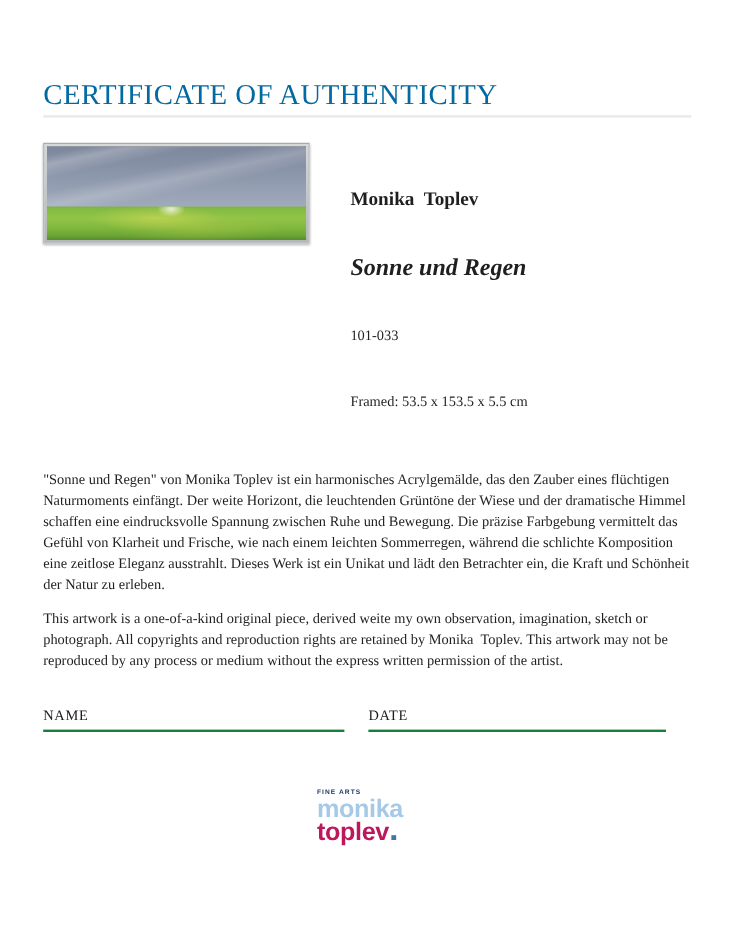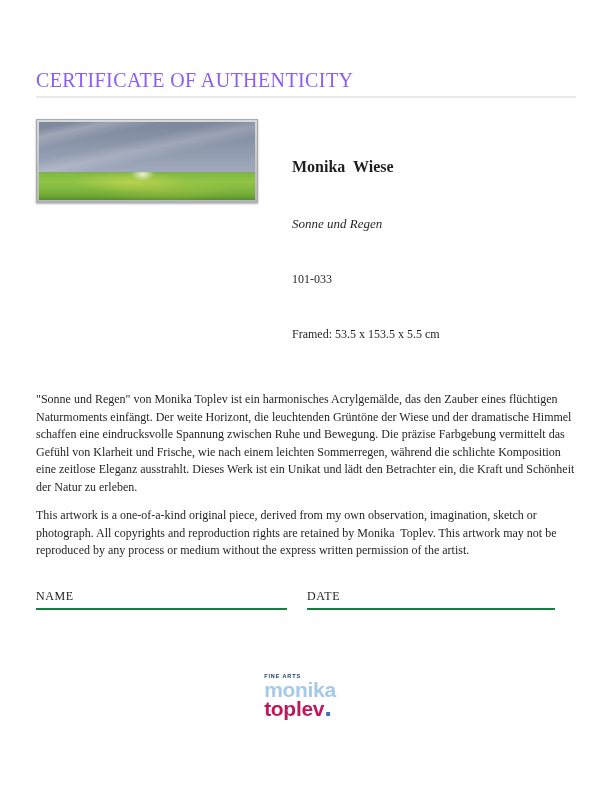--- a/index.html
+++ b/index.html
@@ -10,25 +10,25 @@
     background:#ffffff;
     font-family:"Liberation Serif", serif;
     color:#1f1f1f;
     box-sizing:border-box;
     padding:0 36px;
     overflow:hidden;
   }
   
   .cert-title{
     margin:70px 0 0 0;
-    font-size:20px;
+    font-size:24px;
     line-height:20px;
     font-weight:400;
     letter-spacing:0.4px;
-    color:#8b5cf6;
+    color:#0369a1;
     white-space:pre-wrap;
   }
   .title-rule{
     margin-top:6px;
     height:2px;
     background:#e9e9e9;
   }
   
   .artwork-row{
     margin-top:21px;
@@ -62,21 +62,21 @@
       radial-gradient(ellipse 95px 18px at 58% 65%, rgba(190,206,74,0.35), rgba(190,206,74,0) 75%),
       linear-gradient(to bottom,#7fa95e 0%,#83bb41 7%,#90c447 35%,#80b73d 65%,#6aa434 88%,#578d2c 100%);
   }
   
   .details{
     margin-left:34px;
     padding-top:1px;
     white-space:pre-wrap;
   }
   .artist-name{font-size:16px;font-weight:700;line-height:21px;}
-  .artwork-title{font-size:13px;font-weight:400;font-style:italic;line-height:21px;}
+  .artwork-title{font-size:20px;font-weight:700;font-style:italic;line-height:21px;}
   .meta-line{font-size:12px;line-height:18.5px;}
   
   .para{
     margin:0;
     font-size:12px;
     line-height:17.5px;
     white-space:pre-wrap;
     color:#1f1f1f;
   }
   .para-description{margin-top:12px;}
@@ -92,21 +92,21 @@
     border-bottom:2px solid #15803d;
     padding-bottom:5px;
     font-size:12px;
     line-height:14px;
     letter-spacing:0.6px;
     color:#1b1b1b;
   }
   
   .logo{
     position:absolute;
-    top:673px;
+    top:658px;
     left:50%;
     transform:translateX(-50%);
     margin-left:-6px;
     font-family:"Liberation Sans", sans-serif;
     width:max-content;
   }
   .logo-tagline{
     font-size:5.5px;
     font-weight:700;
     letter-spacing:0.9px;
@@ -133,30 +133,30 @@
   <div class="title-rule"></div>
 
   <div class="artwork-row">
     <div class="frame">
       <div class="canvas">
         <div class="sky"></div>
         <div class="field"></div>
       </div>
     </div>
     <div class="details">
-      <div class="artist-name">Monika  Wiese</div>
+      <div class="artist-name">Monika  Toplev</div>
       <div class="artwork-title">Sonne und Regen</div>
       <div class="meta-line">101-033</div>
       <div class="meta-line">Framed: 53.5 x 153.5 x 5.5 cm</div>
     </div>
   </div>
 
   <p class="para para-description">"Sonne und Regen" von Monika Toplev ist ein harmonisches Acrylgemälde, das den Zauber eines flüchtigen Naturmoments einfängt. Der weite Horizont, die leuchtenden Grüntöne der Wiese und der dramatische Himmel schaffen eine eindrucksvolle Spannung zwischen Ruhe und Bewegung. Die präzise Farbgebung vermittelt das Gefühl von Klarheit und Frische, wie nach einem leichten Sommerregen, während die schlichte Komposition eine zeitlose Eleganz ausstrahlt. Dieses Werk ist ein Unikat und lädt den Betrachter ein, die Kraft und Schönheit der Natur zu erleben.</p>
 
-  <p class="para para-copyright">This artwork is a one-of-a-kind original piece, derived from my own observation, imagination, sketch or photograph. All copyrights and reproduction rights are retained by Monika  Toplev. This artwork may not be reproduced by any process or medium without the express written permission of the artist.</p>
+  <p class="para para-copyright">This artwork is a one-of-a-kind original piece, derived weite my own observation, imagination, sketch or photograph. All copyrights and reproduction rights are retained by Monika  Toplev. This artwork may not be reproduced by any process or medium without the express written permission of the artist.</p>
 
   <div class="sign-grid">
     <div class="sign-field">NAME</div>
     <div class="sign-field">DATE</div>
   </div>
 
   <div class="logo">
     <div class="logo-tagline" style="color: rgb(29, 58, 102);">FINE ARTS</div>
     <div class="logo-name" style="color: rgb(166, 201, 232);">monika</div>
     <div class="logo-name" style="color: #be185d;"><span>toplev</span><span class="logo-dot" style="background: rgb(66, 115, 171);"></span></div>

